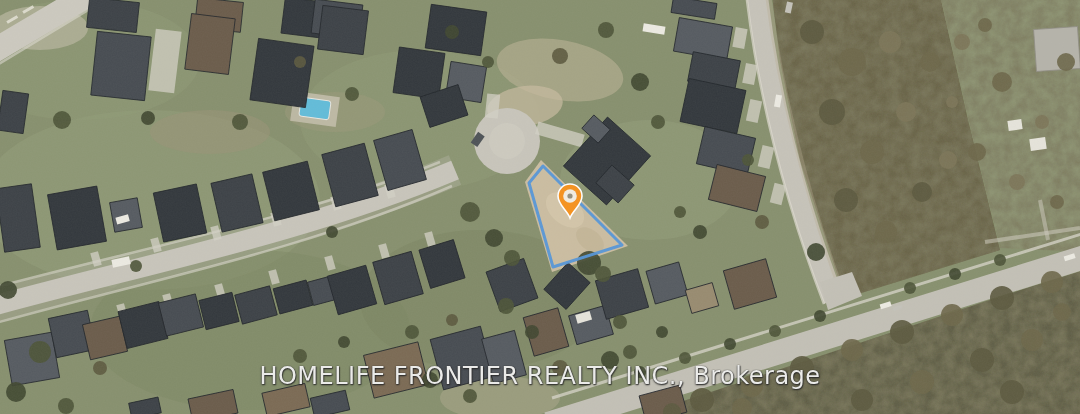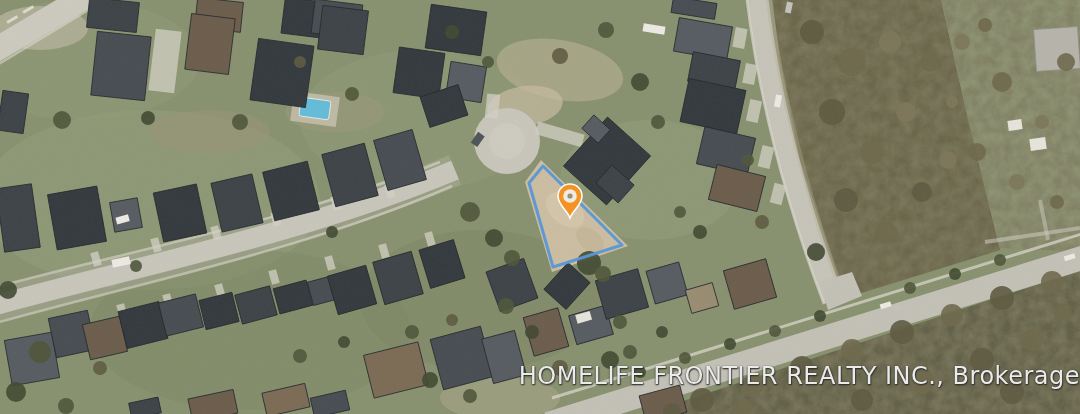--- a/index.html
+++ b/index.html
@@ -1,20 +1,20 @@
 <!DOCTYPE html>
 <html><head>
 <meta charset="utf-8">
 <style>
   html,body{margin:0;padding:0;background:#222;}
   .stage{position:relative;width:1080px;height:414px;overflow:hidden;font-family:"DejaVu Sans",sans-serif;}
   .stage svg{position:absolute;left:0;top:0;display:block;}
   .watermark{
     position:absolute;left:0;top:362px;width:100%;
-    text-align:right;font-size:24px;letter-spacing:.5px;
+    text-align:center;font-size:24px;letter-spacing:.5px;
     color:#ebebe9;
     text-shadow:0 1px 2px rgba(42,42,42,.85),0 0 1px rgba(42,42,42,.9),1px 1px 1px rgba(42,42,42,.6);
     pointer-events:none;white-space:nowrap;
   }
   .house{stroke:#22262b;stroke-width:.8;}
   .hd{fill:#33383d}.hd2{fill:#3d4247}.hd3{fill:#474c52}.hm{fill:#565b61}
   .hb{fill:#6b5c4b}.hb2{fill:#7b6a54}.hl{fill:#988b70}
   .sw{fill:#e6e4db}
   .bl{fill:#b5b3aa;stroke:#8f8d84;stroke-width:.8}
   .t1{fill:#4e5539}.t2{fill:#414831}.t3{fill:#5d5a40}.t4{fill:#6e684b}.t5{fill:#7d7659}

